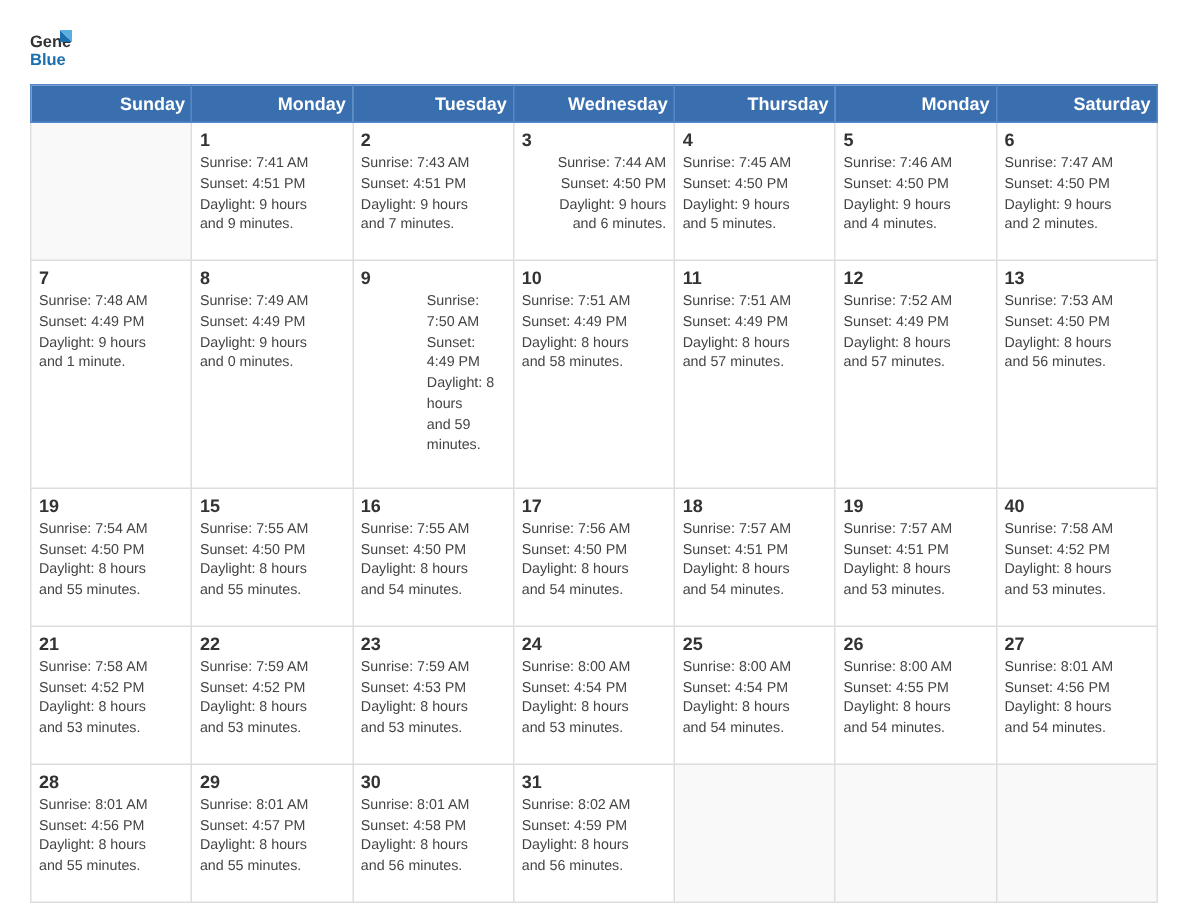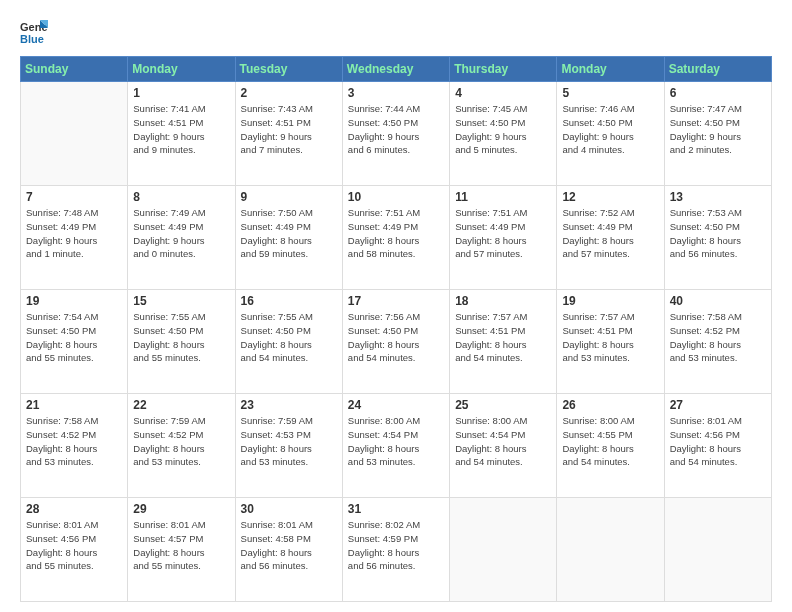--- a/index.html
+++ b/index.html
@@ -46,25 +46,25 @@
     }
     .calendar {
       flex: 1;
       border: 1px solid #ccc;
       border-collapse: collapse;
       width: 100%;
       table-layout: fixed;
     }
     .calendar th {
       background-color: #3a6faf;
-      color: #86efac;
+      color: #ffffff;
       font-size: 12px;
       font-weight: bold;
       padding: 5px 4px;
-      text-align: left;
+      text-align: right;
       border: 1px solid #5588c8;
     }
     .calendar td {
       vertical-align: top;
       padding: 4px 5px;
       border: 1px solid #ddd;
       font-size: 10px;
       color: #333;
       height: 82px;
     }
@@ -127,21 +127,21 @@
           </td>
           <td>
             <span class="day-num">2</span>
             <div class="day-info" style="white-space: pre-line;">Sunrise: 7:43 AM
 Sunset: 4:51 PM
 Daylight: 9 hours
 and 7 minutes.</div>
           </td>
           <td>
             <span class="day-num">3</span>
-            <div class="day-info" style="white-space: pre-line;">Sunrise: 7:44 AM
+            <div class="day-info" style="white-space: pre-line; text-align: right;">Sunrise: 7:44 AM
 Sunset: 4:50 PM
 Daylight: 9 hours
 and 6 minutes.</div>
           </td>
           <td>
             <span class="day-num">4</span>
             <div class="day-info" style="white-space: pre-line;">Sunrise: 7:45 AM
 Sunset: 4:50 PM
 Daylight: 9 hours
 and 5 minutes.</div>
@@ -171,21 +171,21 @@
           </td>
           <td>
             <span class="day-num">8</span>
             <div class="day-info" style="white-space: pre-line;">Sunrise: 7:49 AM
 Sunset: 4:49 PM
 Daylight: 9 hours
 and 0 minutes.</div>
           </td>
           <td>
             <span class="day-num">9</span>
-            <div class="day-info" style="white-space: pre-line;">Sunrise: 7:50 AM
+            <div class="day-info" style="white-space: pre-line; margin-left: 44px;">Sunrise: 7:50 AM
 Sunset: 4:49 PM
 Daylight: 8 hours
 and 59 minutes.</div>
           </td>
           <td>
             <span class="day-num">10</span>
             <div class="day-info" style="white-space: pre-line;">Sunrise: 7:51 AM
 Sunset: 4:49 PM
 Daylight: 8 hours
 and 58 minutes.</div>

